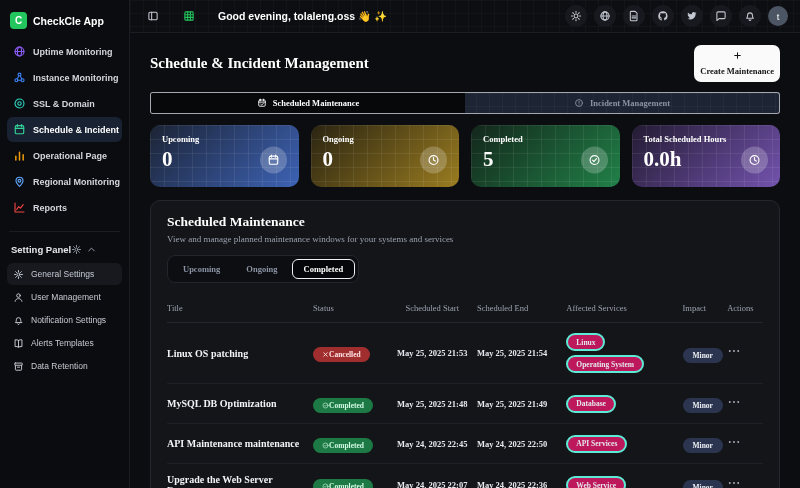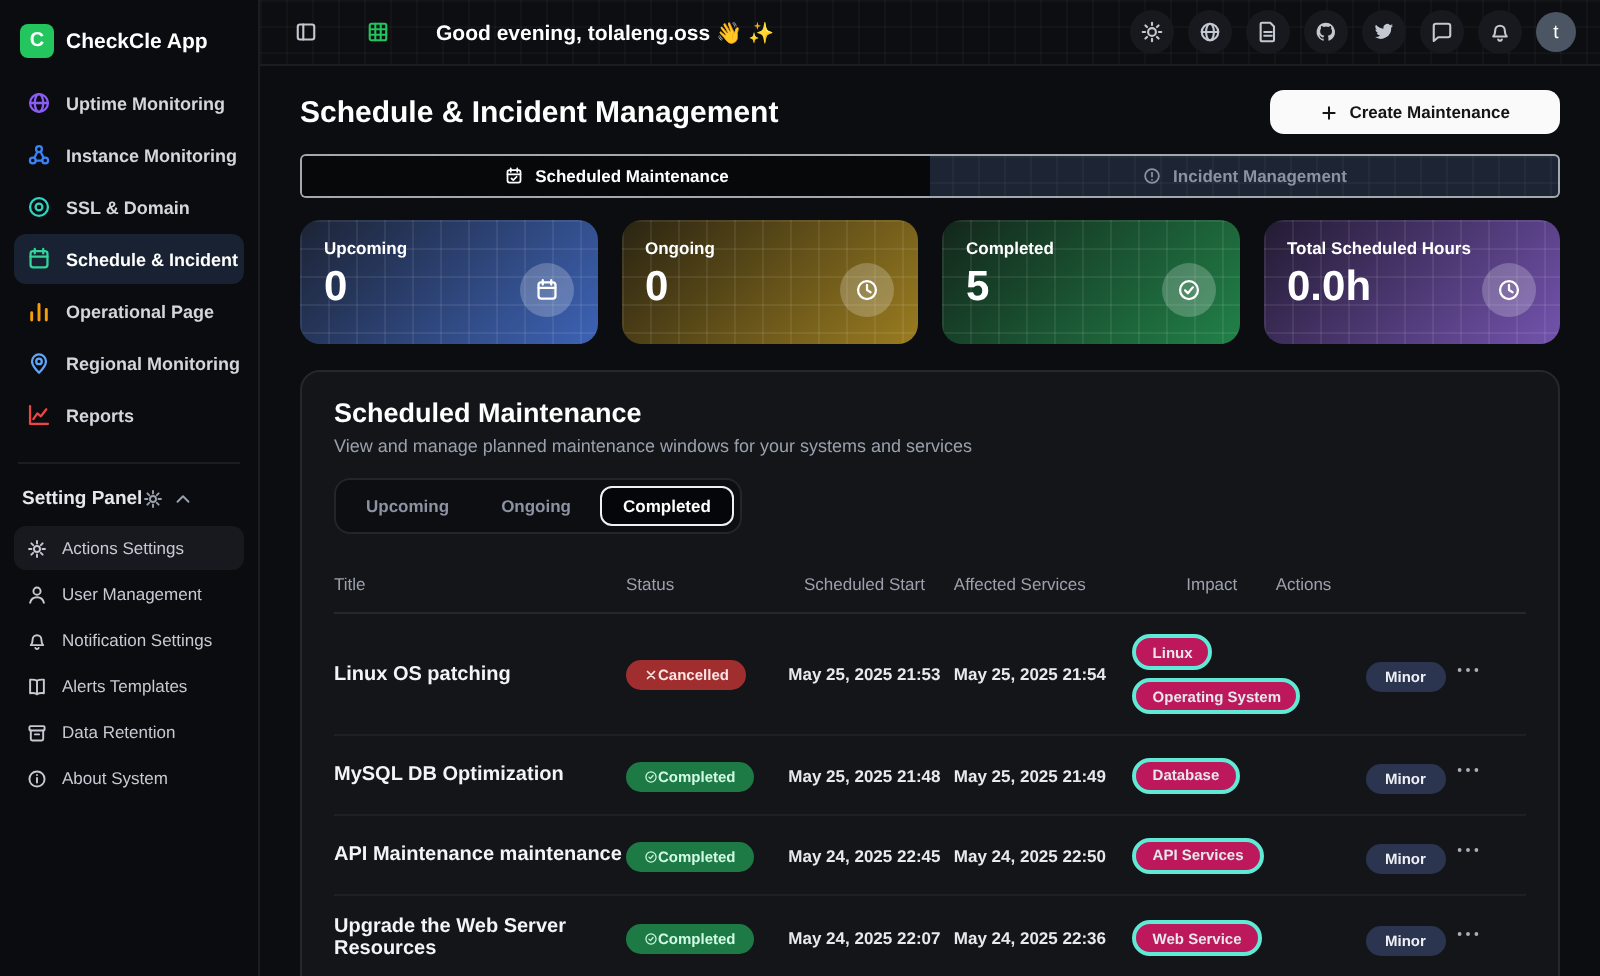--- a/index.html
+++ b/index.html
@@ -39,24 +39,24 @@
   .topbar { height:33px; background:#0d0e11; border-bottom:1px solid #1b1d23; display:flex; align-items:center; padding:0 12px;
     background-image:linear-gradient(rgba(255,255,255,.025) 1px, transparent 1px),linear-gradient(90deg, rgba(255,255,255,.025) 1px, transparent 1px);
     background-size:13px 13px; }
   .tb-icon { width:22px; height:22px; border-radius:50%; display:flex; align-items:center; justify-content:center; color:#c3c8d1; cursor:pointer; }
   .tb-icon .icon { width:12px; height:12px; }
   .tb-icon.circ { background:#17191e; }
   .greeting { font-size:10.5px; font-weight:bold; color:#fff; margin-left:18px; }
   .tb-right { margin-left:auto; display:flex; align-items:center; gap:7px; }
   .avatar { width:20px; height:20px; border-radius:50%; background:#4b5563; color:#fff; font-size:9.5px; display:flex; align-items:center; justify-content:center; cursor:pointer; }
 
-  .main { flex:1; background:#0c0d10; padding:12px 20px 14px; overflow:hidden; }
+  .main { flex:1; background:#0c0d10; padding:12px 20px 14px; overflow:hidden;font-family:Liberation Serif, serif; }
   .page-head { display:flex; align-items:center; justify-content:space-between; }
   .page-title { font-size:15px; font-weight:bold; color:#fff; }
-  .create-btn { display:flex; align-items:center; gap:6px; background:#fafafa; color:#141414; border:none; border-radius:7px; padding:6px 25px; font-size:8.5px; font-weight:600; font-family:inherit; cursor:pointer; }
+  .create-btn { display:flex; align-items:center; gap:6px; background:#fafafa; color:#141414; border:none; border-radius:7px; padding:6px 6px; font-size:8.5px; font-weight:600; font-family:inherit; cursor:pointer;flex-direction:column; }
   .create-btn .icon { width:9px; height:9px; }
 
   .main-tabs { display:flex; margin-top:10px; border:1px solid rgba(235,238,244,.65); border-radius:3px; background:#1d2433; overflow:hidden;
     background-image:linear-gradient(rgba(255,255,255,.03) 1px, transparent 1px),linear-gradient(90deg, rgba(255,255,255,.03) 1px, transparent 1px); background-size:13px 13px; }
   .main-tab { flex:1; display:flex; align-items:center; justify-content:center; gap:6px; height:20px; font-size:8.5px; font-weight:600; color:#8b93a3; cursor:pointer; }
   .main-tab .icon { width:10px; height:10px; }
   .main-tab.active { background:#07080a; color:#fff; }
 
   .stats { display:flex; gap:12px; margin-top:11px; }
   .stat-card { flex:1; height:62px; border-radius:10px; padding:9px 12px; position:relative; overflow:hidden; }
@@ -191,21 +191,21 @@
       </span>
   </div>
   <nav id="side-settings">
       <div class="set-item active">
         <span class="icon">
           <svg viewBox="0 0 16 16" fill="none" stroke="currentColor" stroke-width="1.4" stroke-linecap="round" stroke-linejoin="round">
             <circle cx="8" cy="8" r="2.2"></circle>
             <path d="M8 2.2v1.8M8 12v1.8M2.2 8h1.8M12 8h1.8M3.9 3.9l1.3 1.3M10.8 10.8l1.3 1.3M12.1 3.9l-1.3 1.3M5.2 10.8l-1.3 1.3"></path>
           </svg>
         </span>
-        <span class="lbl">Actions Settings</span>
+        <span class="lbl">General Settings</span>
       </div>
       <div class="set-item">
         <span class="icon">
           <svg viewBox="0 0 16 16" fill="none" stroke="currentColor" stroke-width="1.4" stroke-linecap="round" stroke-linejoin="round">
             <circle cx="8" cy="5.2" r="2.6"></circle>
             <path d="M3 13.6c.6-2.6 2.6-4 5-4s4.4 1.4 5 4"></path>
           </svg>
         </span>
         <span class="lbl">User Management</span>
       </div>
@@ -229,29 +229,20 @@
       </div>
       <div class="set-item">
         <span class="icon">
           <svg viewBox="0 0 16 16" fill="none" stroke="currentColor" stroke-width="1.4" stroke-linecap="round" stroke-linejoin="round">
             <rect x="2.5" y="3" width="11" height="3.2" rx="0.8"></rect>
             <path d="M3.5 6.2v6.2a1 1 0 0 0 1 1h7a1 1 0 0 0 1-1V6.2"></path>
             <path d="M6.5 9h3"></path>
           </svg>
         </span>
         <span class="lbl">Data Retention</span>
-      </div>
-      <div class="set-item">
-        <span class="icon">
-          <svg viewBox="0 0 16 16" fill="none" stroke="currentColor" stroke-width="1.4" stroke-linecap="round" stroke-linejoin="round">
-            <circle cx="8" cy="8" r="5.5"></circle>
-            <path d="M8 7.2v3.4M8 5v.1"></path>
-          </svg>
-        </span>
-        <span class="lbl">About System</span>
       </div>
     </nav>
 </aside>
 
 <div class="right-col">
 
   <header class="topbar">
     <span id="tb-left" style="display:flex;align-items:center;gap:14px;">
         <span class="tb-icon" style="color: rgb(195, 200, 209);">
           <span class="icon">
@@ -423,20 +414,21 @@
       <div class="filters" id="filters">
           <div class="filter">Upcoming</div>
           <div class="filter">Ongoing</div>
           <div class="filter active">Completed</div>
         </div>
       <div class="table" id="table">
           <div class="trow head">
             <div class="th c-title">Title</div>
             <div class="th c-status">Status</div>
             <div class="th c-start">Scheduled Start</div>
+            <div class="th c-end">Scheduled End</div>
             <div class="th c-services">Affected Services</div>
             <div class="th c-impact">Impact</div>
             <div class="th c-actions">Actions</div>
           </div>
           <div class="trow">
             <div class="td c-title cell-title">Linux OS patching</div>
             <div class="td c-status"><span class="badge cancelled">
                 <span class="icon">
                   <svg viewBox="0 0 16 16" fill="none" stroke="currentColor" stroke-width="1.4" stroke-linecap="round" stroke-linejoin="round">
                     <path d="M4 4l8 8M12 4l-8 8" stroke-width="2"></path>

